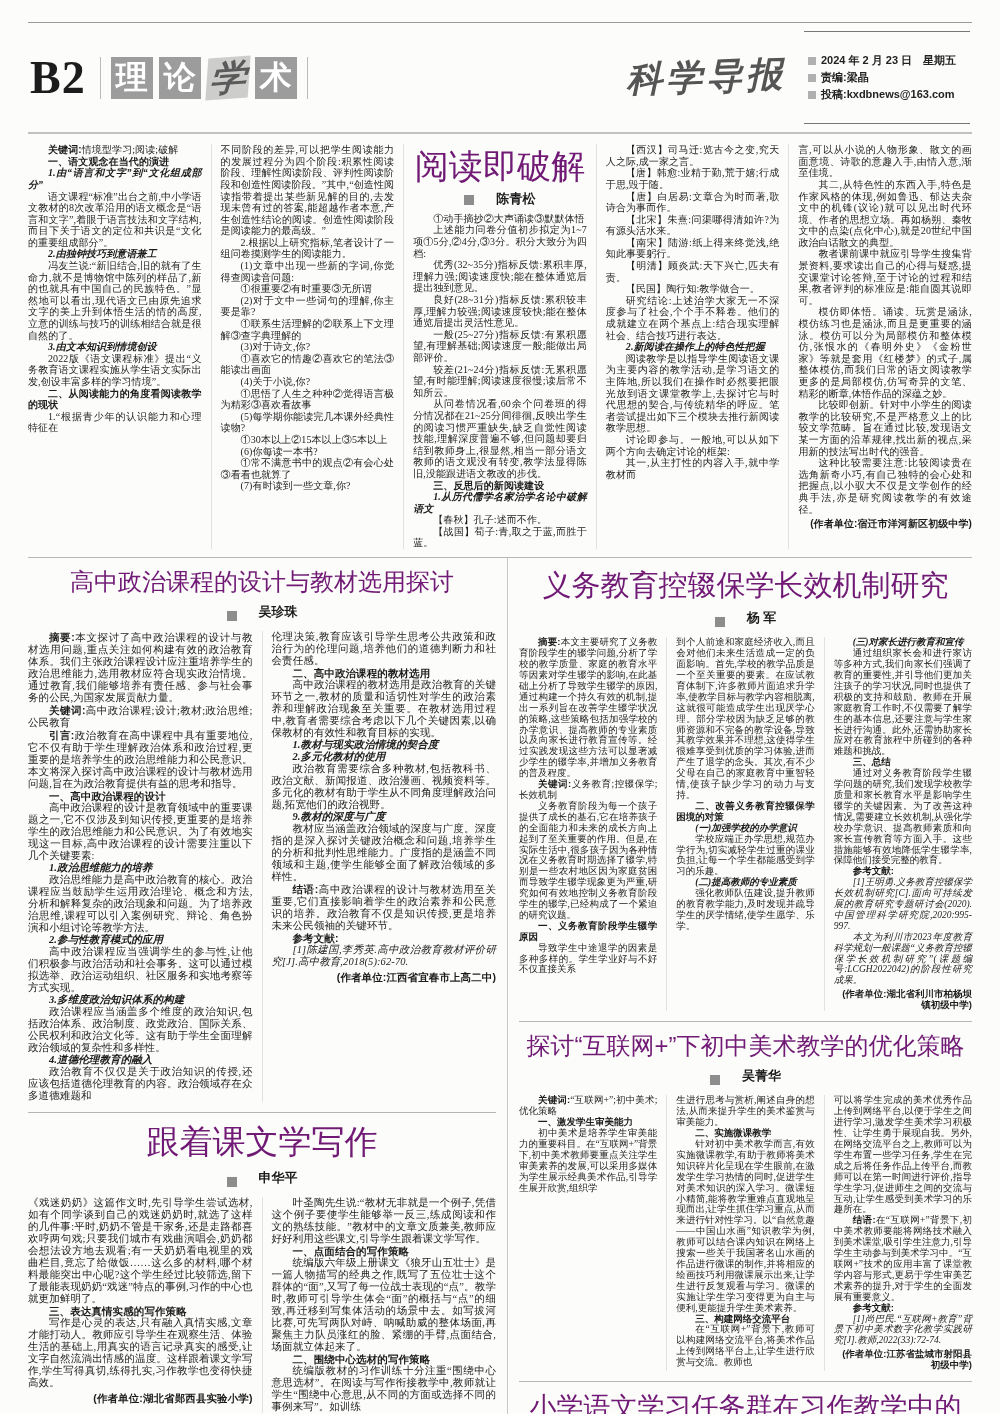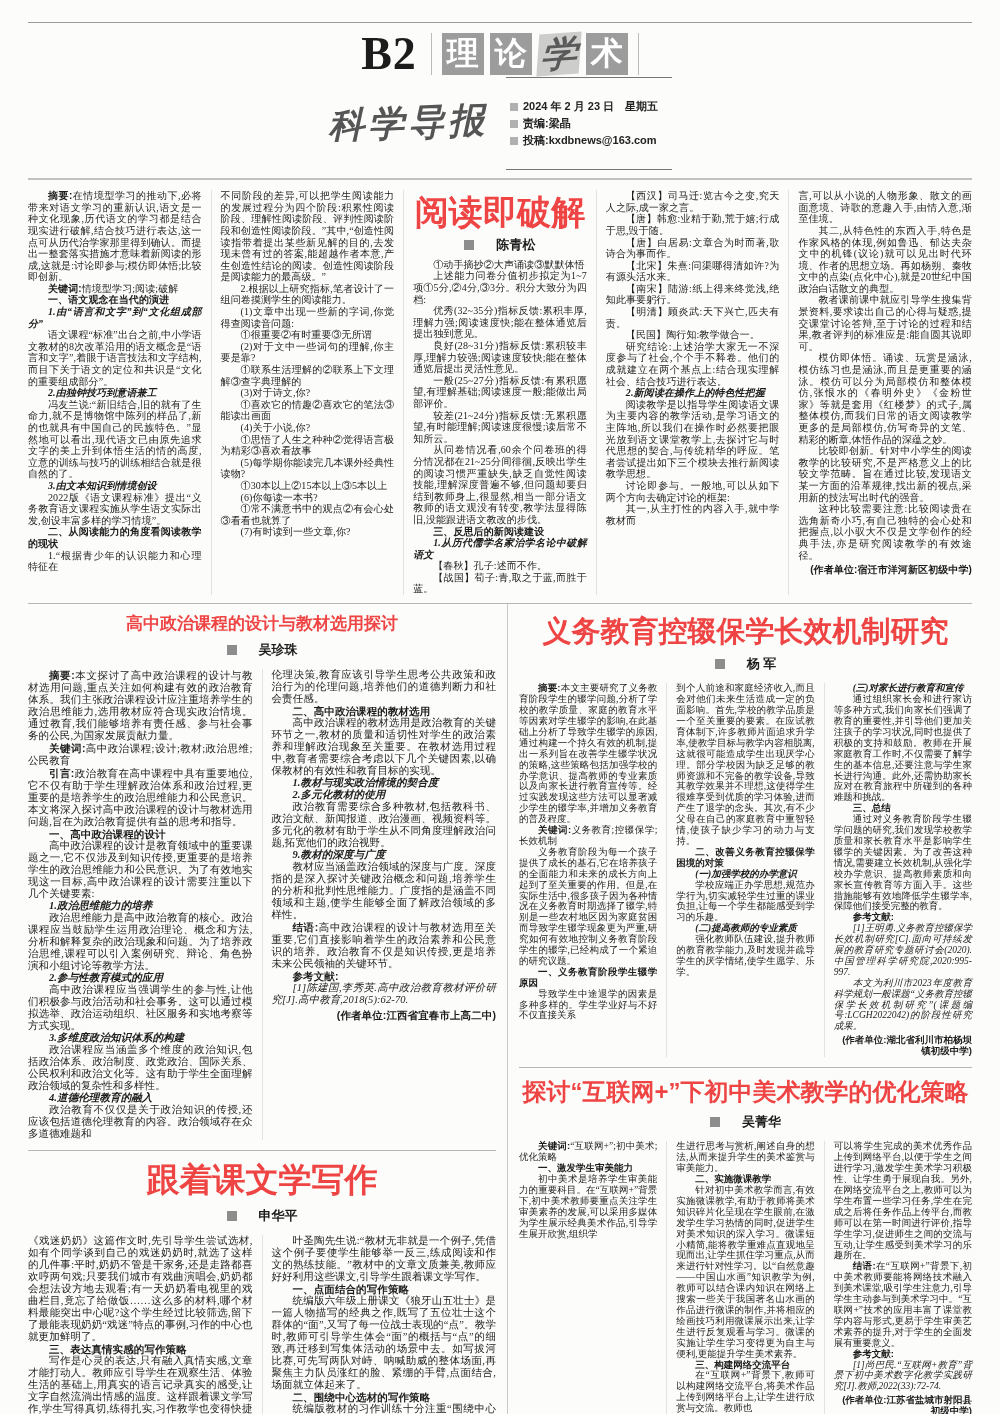--- a/index.html
+++ b/index.html
@@ -3,21 +3,21 @@
 <meta charset="utf-8">
 <style>
   html,body{margin:0;padding:0;background:#e8e8e6;}
   .page{
     width:1000px;height:1414px;margin:0 auto;background:#fcfcfa;
     box-sizing:border-box;padding:22px 28px 16px;overflow:hidden;
     font-family:"Liberation Serif","DejaVu Serif",serif;color:#1c1c1c;
   }
   
   .masthead{display:flex;justify-content:space-between;align-items:center;
-    border-top:1px solid #9a9a9a;padding:8px 2px 6px;flex-direction:column;}
+    border-top:1px solid #9a9a9a;padding:8px 2px 6px;}
   .mast-left{display:flex;align-items:center;gap:14px;}
   .b2{font-size:46px;font-weight:bold;letter-spacing:1px;line-height:1;}
   .logo{display:flex;align-items:center;gap:6px;border-left:1px solid #bbb;border-right:1px solid #bbb;padding:0 10px;}
   .logo .box{width:42px;height:42px;background:#9c9c9c;color:#fff;
     font-family:"Liberation Sans",sans-serif;font-weight:bold;font-size:32px;
     display:flex;align-items:center;justify-content:center;}
   .logo .box.script{background:#cdcdcb;color:#5a5a5a;font-style:italic;
     transform:skew(-8deg) rotate(-4deg);font-size:36px;}
   .mast-right{display:flex;align-items:center;gap:18px;}
   .paper-name{font-size:36px;font-weight:bold;font-style:italic;color:#555;
@@ -26,23 +26,23 @@
     padding:20px 4px;font-family:"Liberation Sans",sans-serif;
     font-size:11px;font-weight:bold;color:#222;min-width:158px;}
   .pubinfo .row{display:flex;align-items:center;gap:5px;line-height:1.55;}
   .sq{width:8px;height:8px;background:#b0b0b0;display:inline-block;flex:0 0 auto;}
   .header-rule{border-top:2px solid #c2c2c2;margin-top:2px;}
   
   .article{padding:8px 0 10px;}
   .article-head{text-align:center;margin:2px 0 10px;}
   .article-head.in-col{margin:2px 0 8px;}
   .article-title{font-family:"Liberation Sans","DejaVu Sans",sans-serif;
-    font-weight:bold;color:#ef4444;line-height:1.18;}
+    font-weight:normal;color:#701a75;line-height:1.18;}
   .byline{margin-top:7px;font-size:13px;font-weight:bold;
-    display:flex;justify-content:center;align-items:center;gap:22px;
+    display:flex;justify-content:center;align-items:flex-end;gap:22px;
     font-family:"Liberation Sans",sans-serif;}
   .sq2{width:10px;height:10px;background:#8d8d8d;display:inline-block;}
   .cols{display:flex;}
   .col{flex:1 1 0;padding:0 9px;min-width:0;}
   .col:first-child{padding-left:0;}
   .col:last-child{padding-right:0;}
   .col + .col{border-left:1px solid #e2e2e0;}
   
   .bp{margin:0;text-indent:2em;text-align:justify;}
   .bp.ni{text-indent:0;}
@@ -96,21 +96,20 @@
           <span>投稿:kxdbnews@163.com</span>
         </div>
       </div>
     </div>
   </div>
   <div class="header-rule"></div>
 
   <div class="band-top article">
       <div class="cols">
         <div class="col">
-          <p class="bp"><b class="lead">摘要:</b>在情境型学习的推动下,必将带来对语文学习的重新认识,语文是一种文化现象,历代语文的学习都是结合现实进行破解,结合技巧进行表达,这一点可从历代治学家那里得到确认。而提出一整套落实措施才意味着新阅读的形成,这就是:讨论即参与;模仿即体悟;比较即创新。</p>
           <p class="bp"><b class="lead">关键词:</b>情境型学习;阅读;破解</p>
           <p class="bh">一、语文观念在当代的演进</p>
           <p class="bhs">1.由“语言和文字”到“文化组成部分”</p>
           <p class="bp">语文课程“标准”出台之前,中小学语文教材的8次改革沿用的语文概念是“语言和文字”,着眼于语言技法和文字结构,而目下关于语文的定位和共识是“文化的重要组成部分”。</p>
           <p class="bhs">2.由独钟技巧到意语兼工</p>
           <p class="bp">冯友兰说:“新旧结合,旧的就有了生命力,就不是博物馆中陈列的样品了,新的也就具有中国自己的民族特色。”显然地可以看出,现代语文已由原先追求文字的美上升到体悟生活的情的高度,立意的训练与技巧的训练相结合就是很自然的了。</p>
           <p class="bhs">3.由文本知识到情境创设</p>
           <p class="bp">2022版《语文课程标准》提出“义务教育语文课程实施从学生语文实际出发,创设丰富多样的学习情境”。</p>
           <p class="bh">二、从阅读能力的角度看阅读教学的现状</p>
           <p class="bp">1.“根据青少年的认识能力和心理特征在</p>
@@ -175,21 +174,21 @@
           <p class="bp">这种比较需要注意:比较阅读贵在选角新奇小巧,有自己独特的会心处和把握点,以小驭大不仅是文学创作的经典手法,亦是研究阅读教学的有效途径。</p>
           <p class="bunit">(作者单位:宿迁市洋河新区初级中学)</p>
         </div>
       </div>
     </div>
 
   <div class="main-split">
     <div class="half half-left">
       <div class="article">
           <div class="article-head">
-            <div class="article-title" style="font-size: 17px;">高中政治课程的设计与教材选用探讨</div>
+            <div class="article-title" style="font-size: 24px;">高中政治课程的设计与教材选用探讨</div>
             <div class="byline">
               <span class="sq2"></span>
               <span>吴珍珠</span>
             </div>
           </div>
           <div class="cols">
             <div class="col">
               <p class="bp"><b class="lead">摘要:</b>本文探讨了高中政治课程的设计与教材选用问题,重点关注如何构建有效的政治教育体系。我们主张政治课程设计应注重培养学生的政治思维能力,选用教材应符合现实政治情境。通过教育,我们能够培养有责任感、参与社会事务的公民,为国家发展贡献力量。</p>
               <p class="bp"><b class="lead">关键词:</b>高中政治课程;设计;教材;政治思维;公民教育</p>
               <p class="bp"><b class="lead">引言:</b>政治教育在高中课程中具有重要地位,它不仅有助于学生理解政治体系和政治过程,更重要的是培养学生的政治思维能力和公民意识。本文将深入探讨高中政治课程的设计与教材选用问题,旨在为政治教育提供有益的思考和指导。</p>

